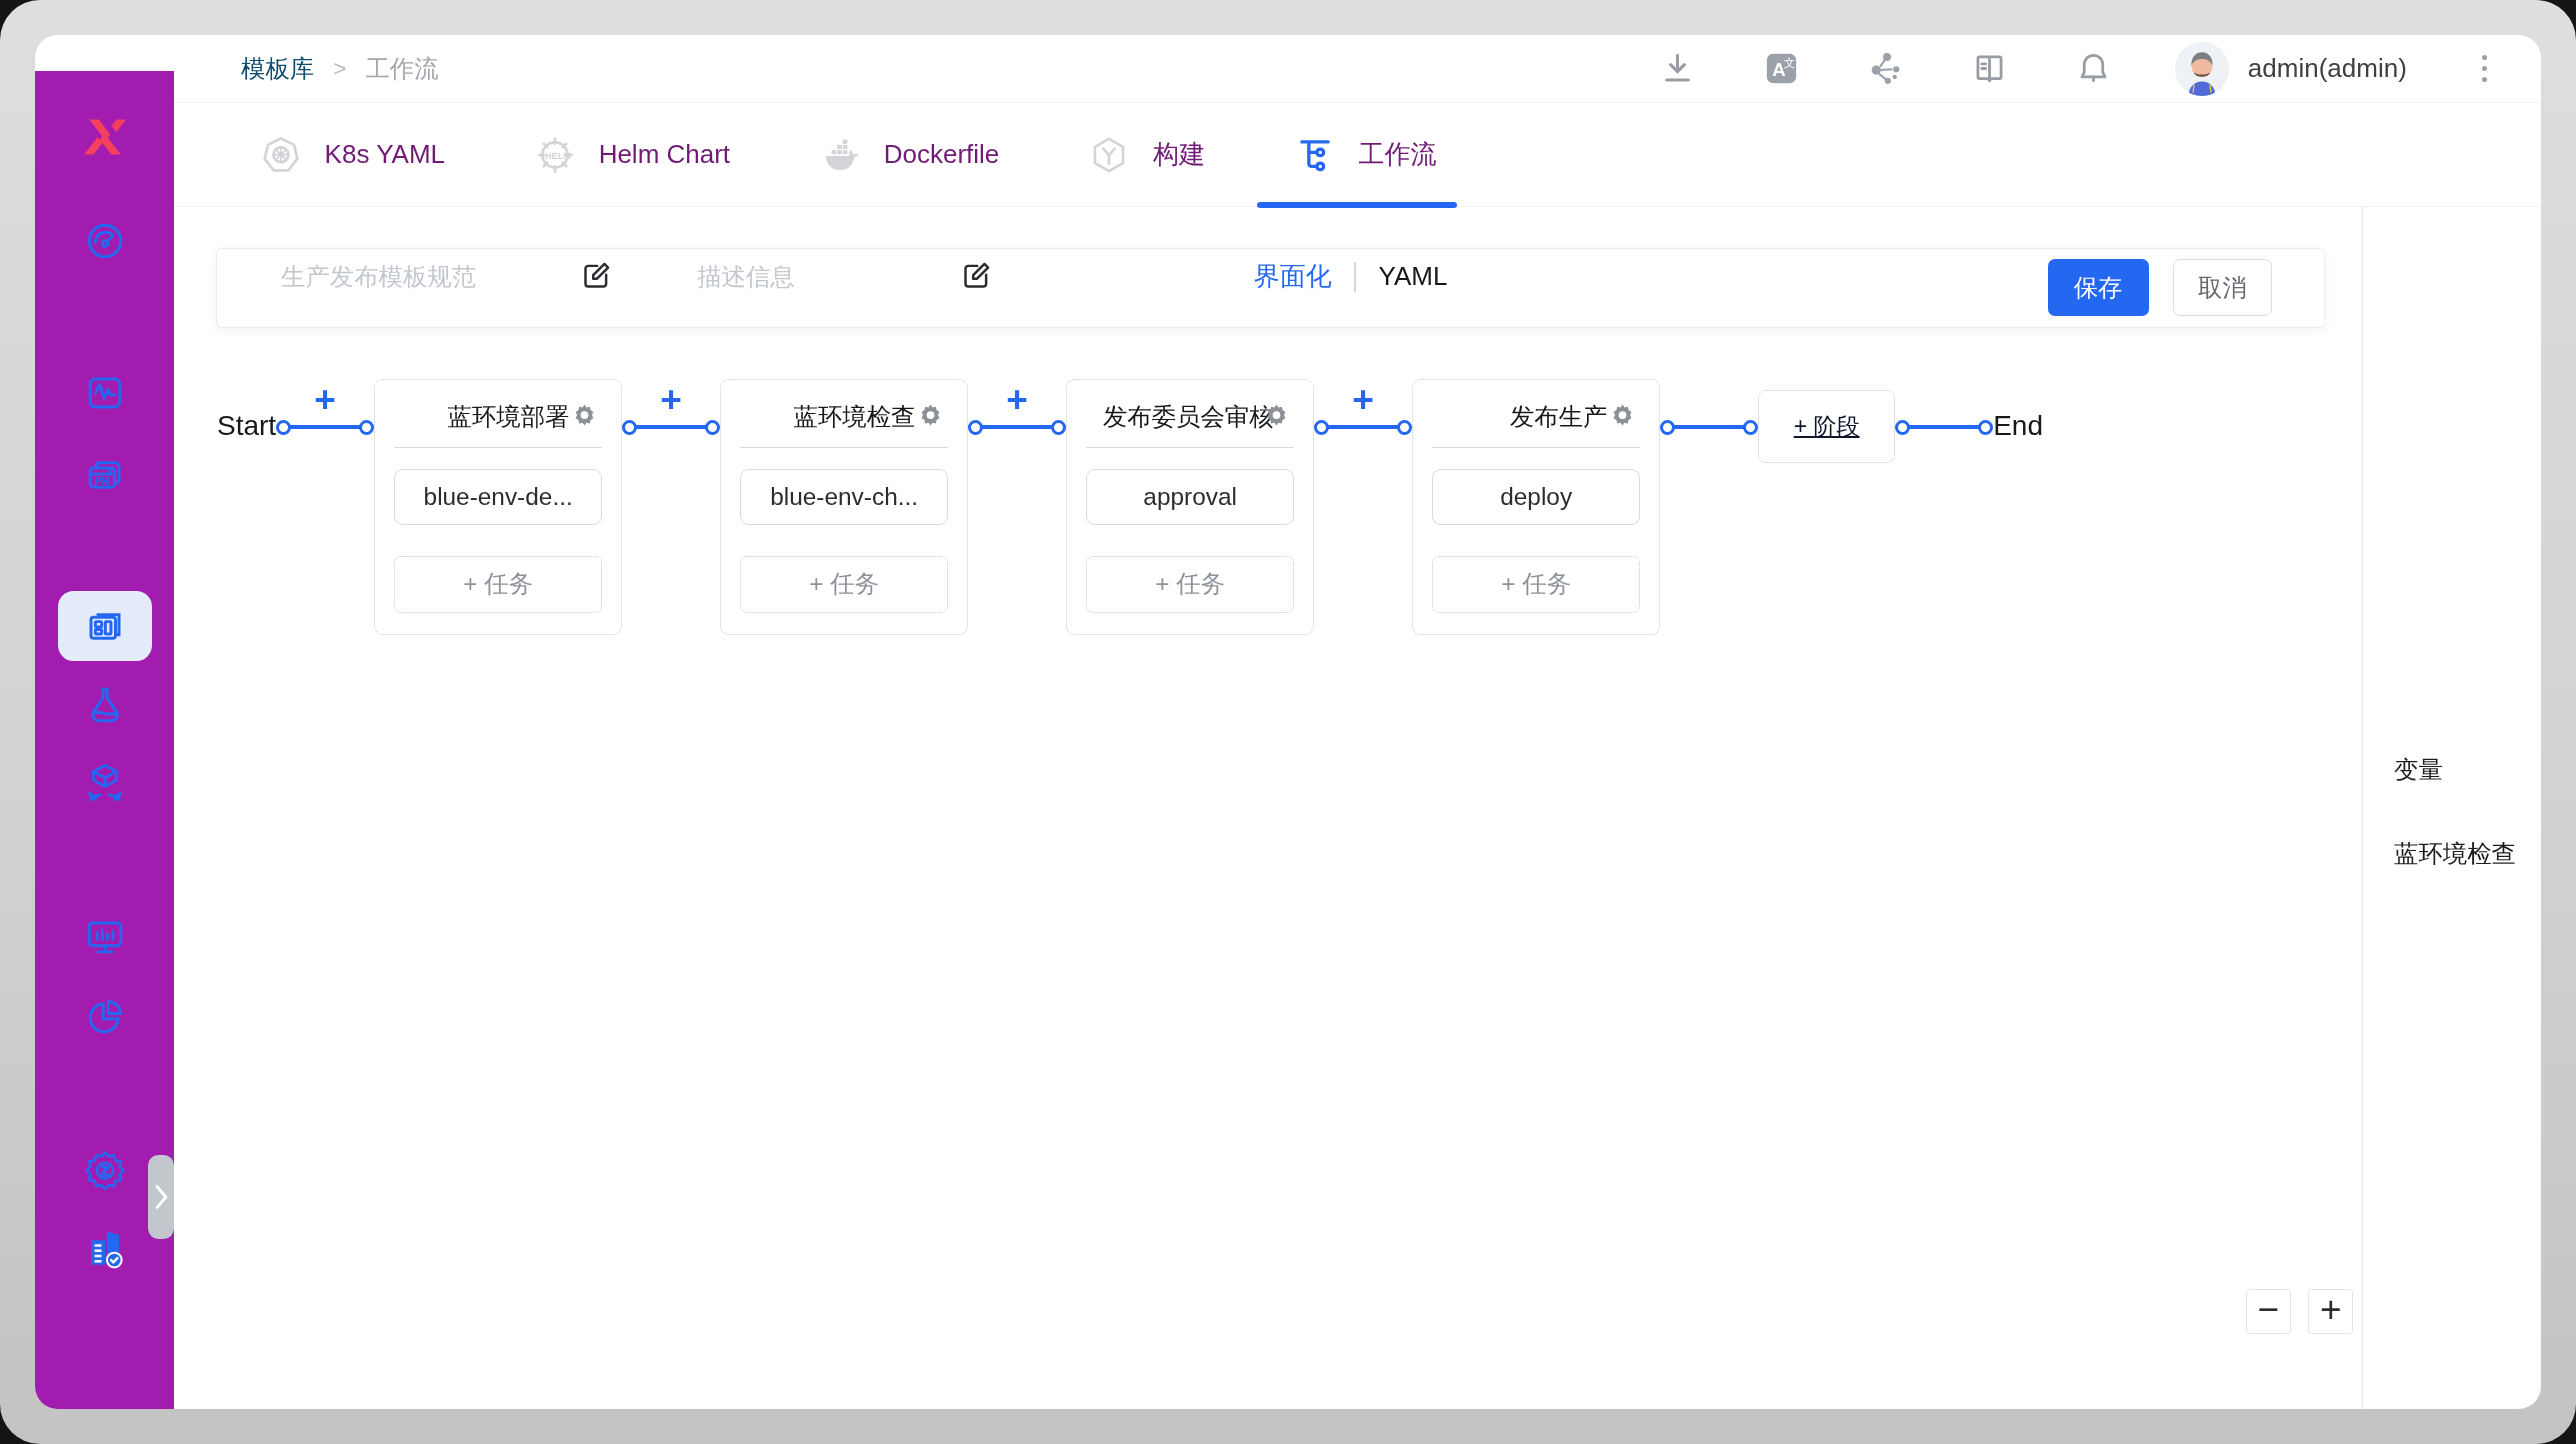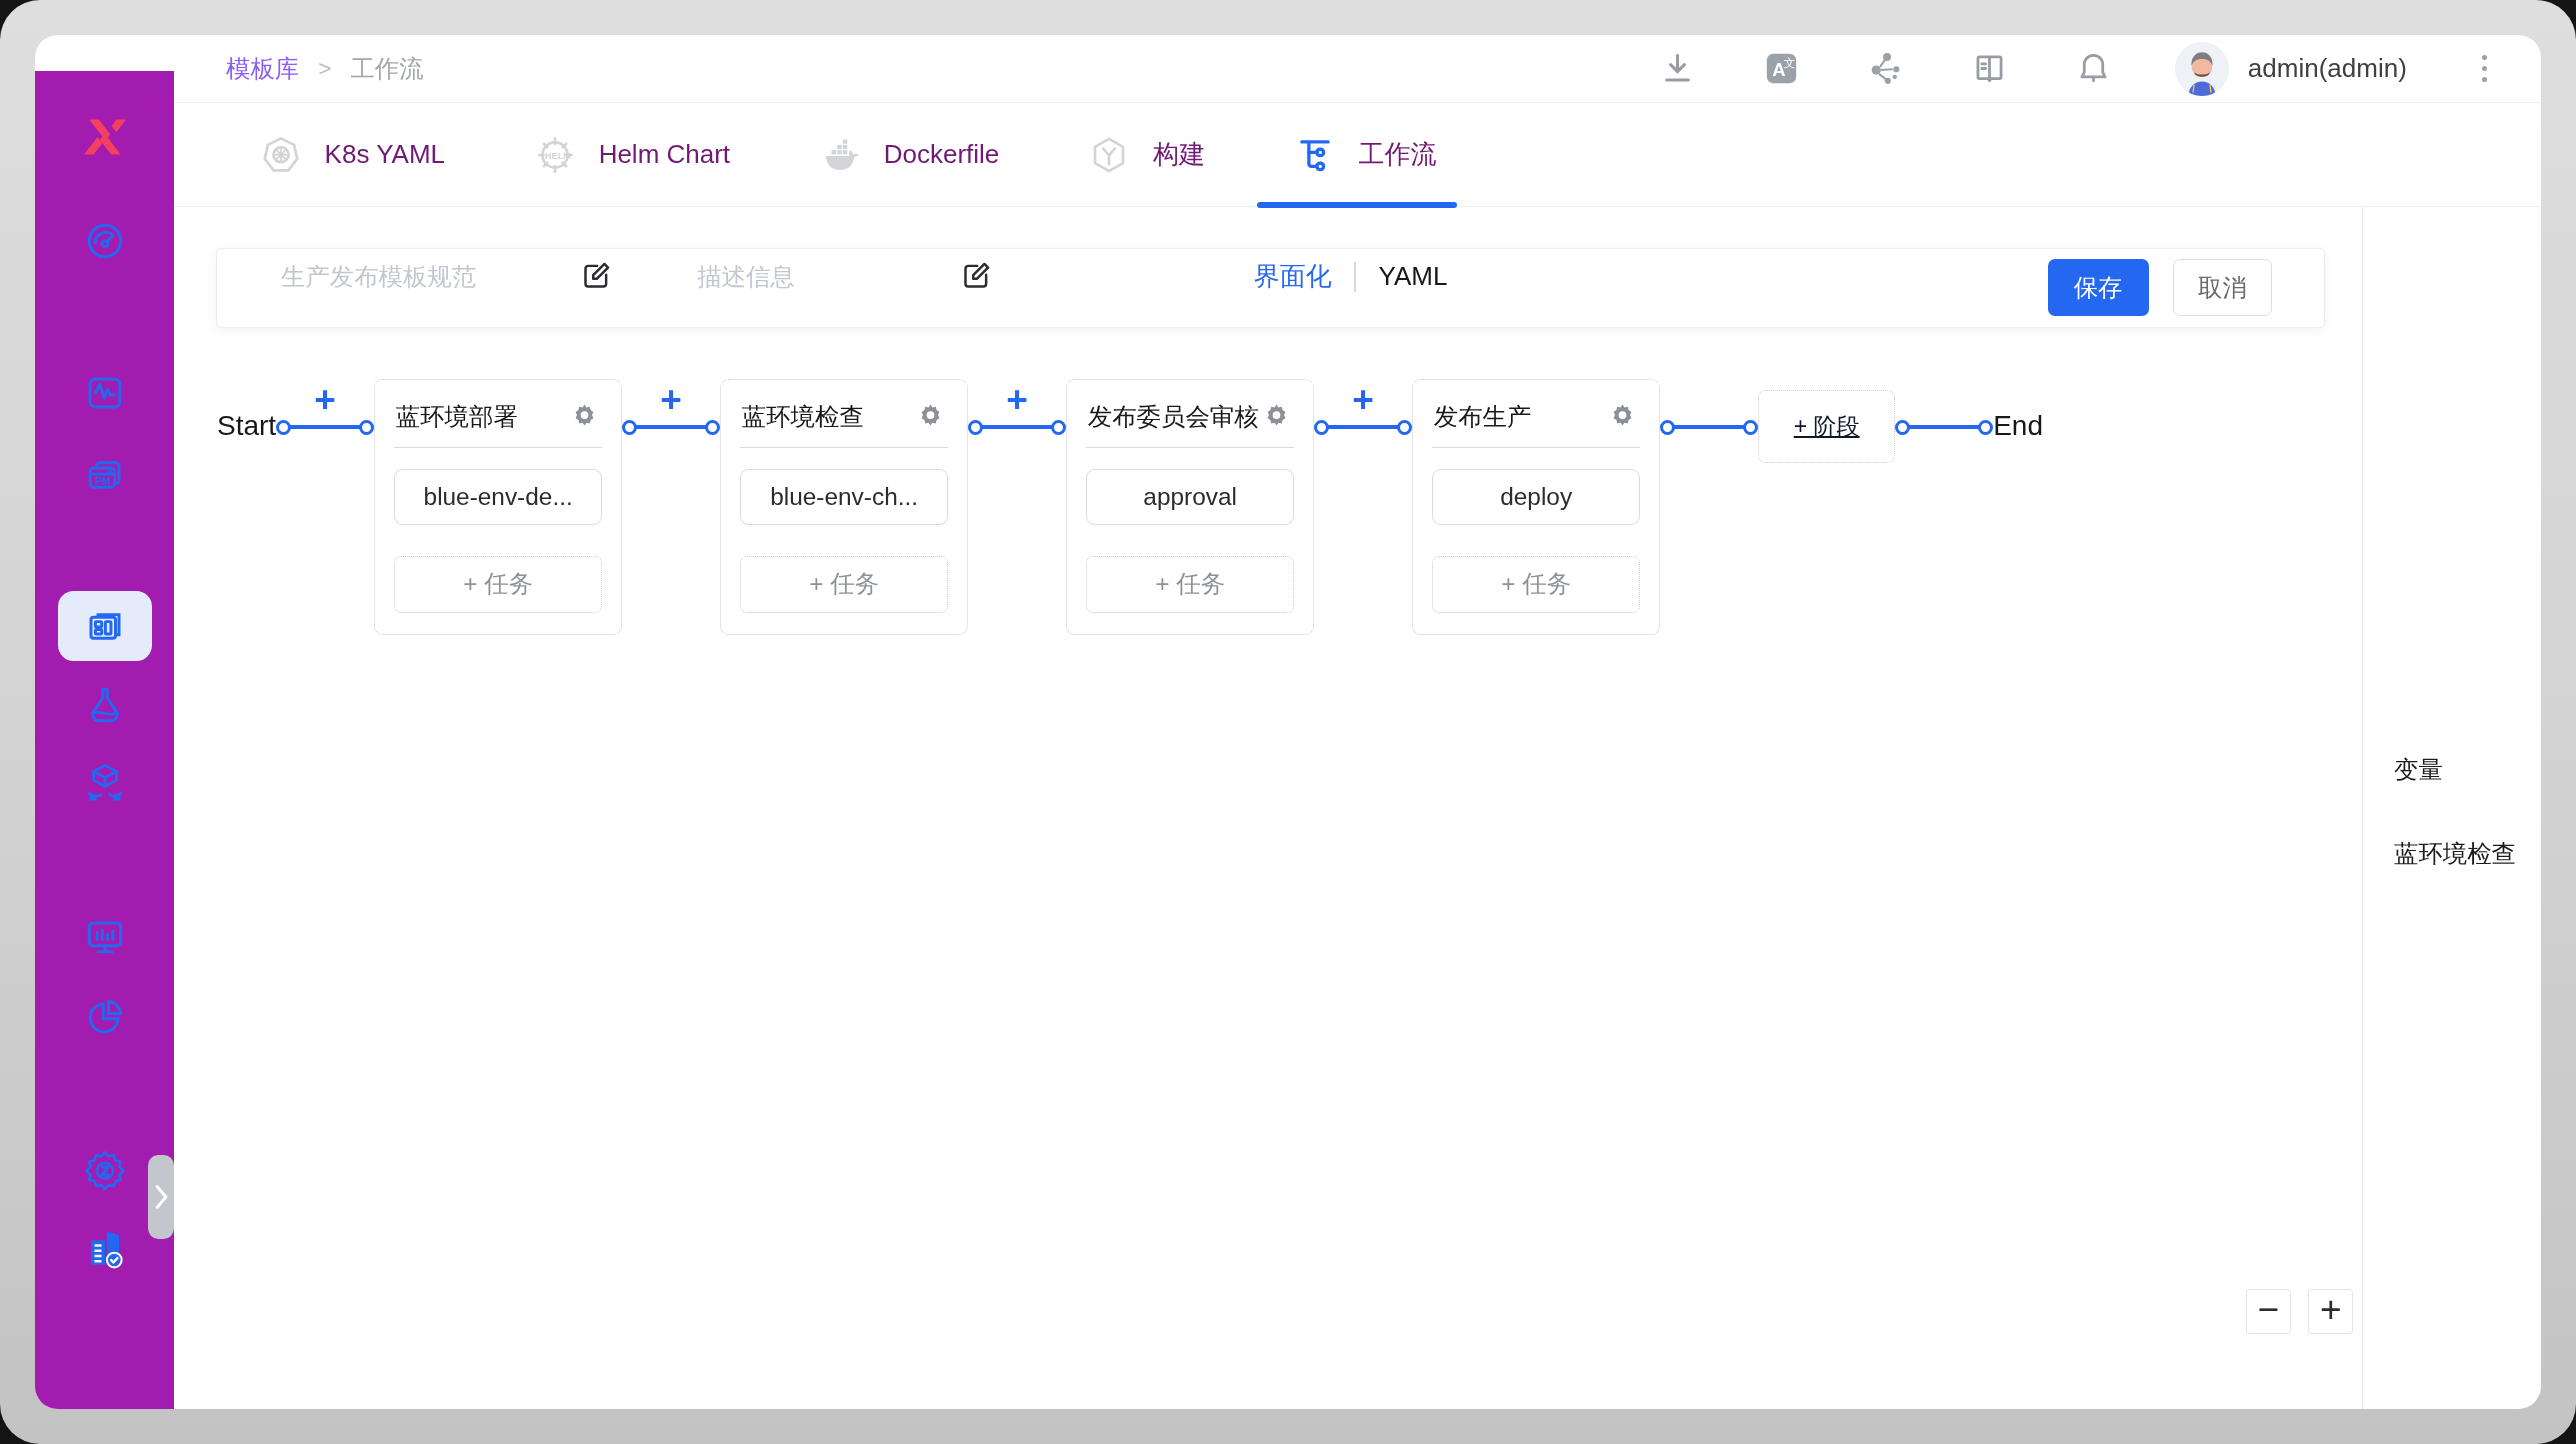--- a/index.html
+++ b/index.html
@@ -19,21 +19,21 @@
   .sb-pill { width:94px; height:70px; background:#e4ecfb; border-radius:15.7px;
     display:flex; align-items:center; justify-content:center; }
   .collapse-handle { position:absolute; right:0; top:1084px; width:26px; height:84px;
     background:#c3c7cd; border-radius:10.4px; display:flex; align-items:center; justify-content:center; }
 
   
   .main { flex:1; display:flex; flex-direction:column; min-width:0; }
 
   .topbar { height:68px; border-bottom:0.9px solid #eef0f2; display:flex; align-items:center;
     padding:0 54px 0 52px; flex:0 0 68px; }
-  .crumb { font-size:24.4px; color:#8b5cf6; }
+  .crumb { font-size:24.4px; color:#0c4a6e;margin-left:15px; }
   .crumb-sep { font-size:22.6px; color:#b9bdc4; margin:0 19px; }
   .crumb-current { font-size:24.4px; color:#a2a6ad; }
   .topbar-right { margin-left:auto; display:flex; align-items:center; }
   .tb-icon { width:40px; height:40px; margin-left:64px; display:flex; align-items:center; justify-content:center; }
   .tb-icon svg { width:37px; height:37px; }
   .avatar { width:54px; height:54px; border-radius:50%; overflow:hidden; margin-left:61px; background:#eef1f6; }
   .username { font-size:26px; color:#404040; margin-left:19px; }
   .kebab { margin-left:75px; display:flex; flex-direction:column; gap:6.1px; }
   .kebab i { width:5.2px; height:5.2px; border-radius:50%; background:#9aa0a8; display:block; }
 
@@ -77,21 +77,21 @@
   .connector { position:relative; width:98px; height:70px; flex:0 0 98px; }
   .connector .line { position:absolute; top:46px; left:7.8px; right:7.8px; height:4.4px;
     background:var(--accent); border-radius:2.6px; }
   .connector .dot { position:absolute; top:41px; width:15px; height:15px; border-radius:50%;
     background:#fff; border:3.5px solid var(--accent); }
   .connector .dot.l { left:0; } .connector .dot.r { right:0; }
   .connector .plus { position:absolute; top:1.7px; left:0; right:0; text-align:center;
     font-size:37px; font-weight:700; color:var(--accent); cursor:pointer; line-height:1; }
   .stage { width:248px; flex:0 0 248px; border:1.7px dotted #c6c9ce; border-radius:8.7px;
     padding:15.7px 19px 21px; }
-  .stage-head { display:flex; align-items:center; justify-content:space-between;
+  .stage-head { display:flex; align-items:center; justify-content:flex-end;
     padding:5.2px 1.7px 14px; border-bottom:1.7px solid #d8dadd; }
   .stage-title { font-size:24.4px; font-weight:500; color:#17181a; white-space:nowrap; }
   .gear { width:31px; height:31px; flex:0 0 31px; cursor:pointer; }
   .task-btn { margin-top:21px; height:56px; border:1.7px solid #d7dade; border-radius:8.7px;
     background:#fff; display:flex; align-items:center; justify-content:center;
     font-size:24.4px; color:#2a2c30; cursor:pointer; overflow:hidden; white-space:nowrap; }
   .add-task { margin-top:31px; height:57px; border:1.7px dotted #c6c9ce; border-radius:7px;
     display:flex; align-items:center; justify-content:center; font-size:24.4px; color:#8d9199; cursor:pointer; }
   .add-stage { margin-top:11.3px; width:137px; flex:0 0 137px; height:73px; border:1.7px dotted #c6c9ce;
     border-radius:7px; display:flex; align-items:center; justify-content:center;

